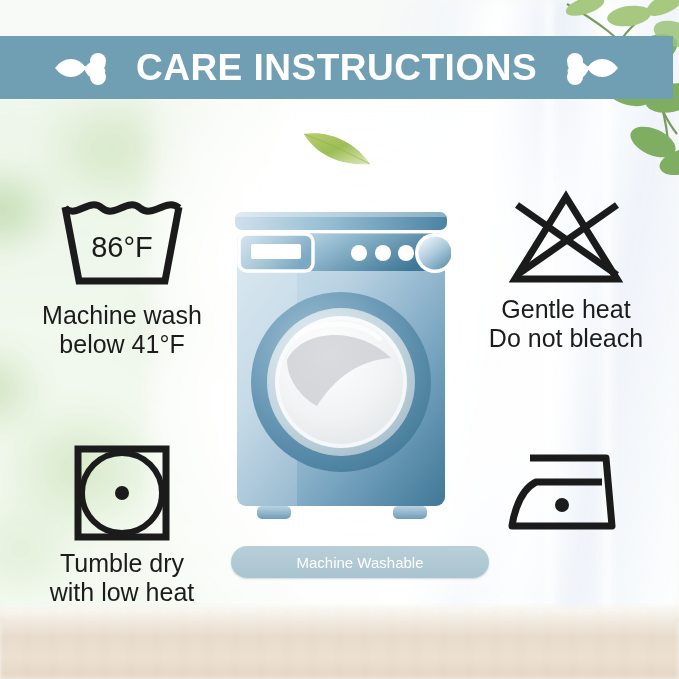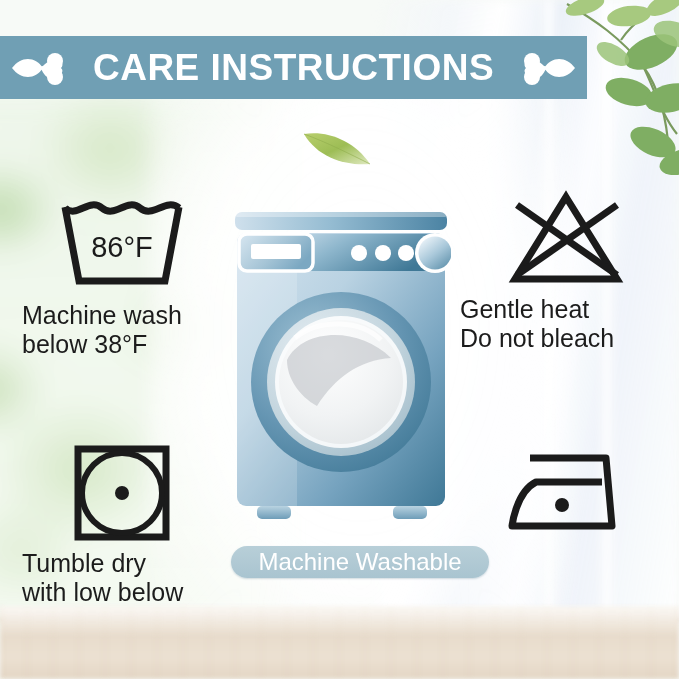--- a/index.html
+++ b/index.html
@@ -127,21 +127,21 @@
     top: 120px;
     width: 80px;
     height: 52px;
   }
 
   
   .banner {
     position: absolute;
     left: 0;
     top: 36px;
-    width: 587px;
+    width: 673px;
     height: 63px;
     background: #709fb4;
     display: flex;
     align-items: center;
     justify-content: center;
     gap: 22px;
   }
   .banner-title {
     color: #ffffff;
     font-size: 37px;
@@ -154,20 +154,21 @@
   .banner-orn {
     width: 62px;
     height: 44px;
     flex: 0 0 auto;
   }
 
   
   .care-item {
     position: absolute;
     width: 200px;
+    text-align: center;
   }
   .care-icon {
     height: 105px;
     display: flex;
     align-items: center;
     justify-content: center;
   }
   .care-label {
     margin-top: 4px;
     font-size: 25px;
@@ -200,21 +201,21 @@
     height: 32px;
     border-radius: 16px;
     background: linear-gradient(180deg, #b8cfd8 0%, #a9c4d0 100%);
     box-shadow: 0 1px 2px rgba(120,150,165,.35);
     display: flex;
     align-items: center;
     justify-content: center;
   }
   .badge-text {
     color: #ffffff;
-    font-size: 24px;
+    font-size: 15px;
     line-height: 1;
     font-family: "Liberation Sans", sans-serif;
     white-space: nowrap;
   }
 </style>
 </head>
 <body>
 
 <div id="infographic">
 
@@ -290,21 +291,21 @@
 
   <div class="care-item" id="item-wash">
     <div class="care-icon">
       <svg width="126" height="92" viewBox="0 0 126 92">
         <path d="M6 8 L20 82 L106 82 L120 8" fill="none" stroke="#1b1b1b" stroke-width="7" stroke-linejoin="miter"></path>
         <path d="M6 9 C18 20, 30 -2, 43 9 C56 20, 68 -2, 81 9 C94 20, 107 -2, 120 9" fill="none" stroke="#1b1b1b" stroke-width="7" stroke-linecap="butt"></path>
         <text x="63" y="58" text-anchor="middle" font-family="Liberation Sans, sans-serif" font-size="29" font-weight="500" fill="#1b1b1b">86°F</text>
       </svg>
     </div>
     <div class="care-label">Machine wash
-below 38°F</div>
+below 41°F</div>
   </div>
 
   <div class="care-item" id="item-bleach">
     <div class="care-icon">
       <svg width="118" height="100" viewBox="0 0 118 100">
         <path d="M59 8 L110 90 L8 90 Z" fill="none" stroke="#1b1b1b" stroke-width="7" stroke-linejoin="miter"></path>
         <line x1="10" y1="16" x2="110" y2="86" stroke="#1b1b1b" stroke-width="7"></line>
         <line x1="110" y1="16" x2="10" y2="86" stroke="#1b1b1b" stroke-width="7"></line>
       </svg>
     </div>
@@ -314,21 +315,21 @@
 
   <div class="care-item" id="item-dry">
     <div class="care-icon">
       <svg width="100" height="100" viewBox="0 0 100 100">
         <rect x="6" y="6" width="88" height="88" fill="none" stroke="#1b1b1b" stroke-width="7"></rect>
         <circle cx="50" cy="50" r="40" fill="none" stroke="#1b1b1b" stroke-width="6"></circle>
         <circle cx="50" cy="50" r="7" fill="#1b1b1b"></circle>
       </svg>
     </div>
     <div class="care-label">Tumble dry
-with low below</div>
+with low heat</div>
   </div>
 
   <div class="care-item" id="item-iron">
     <div class="care-icon">
       <svg width="120" height="86" viewBox="0 0 120 86">
         <path d="M24 8 L100 8 L106 76 L6 76 C6 76, 10 42, 30 32 L96 32" fill="none" stroke="#1b1b1b" stroke-width="7" stroke-linejoin="round" stroke-linecap="butt"></path>
         <circle cx="56" cy="55" r="7" fill="#1b1b1b"></circle>
       </svg>
     </div>
   </div>

